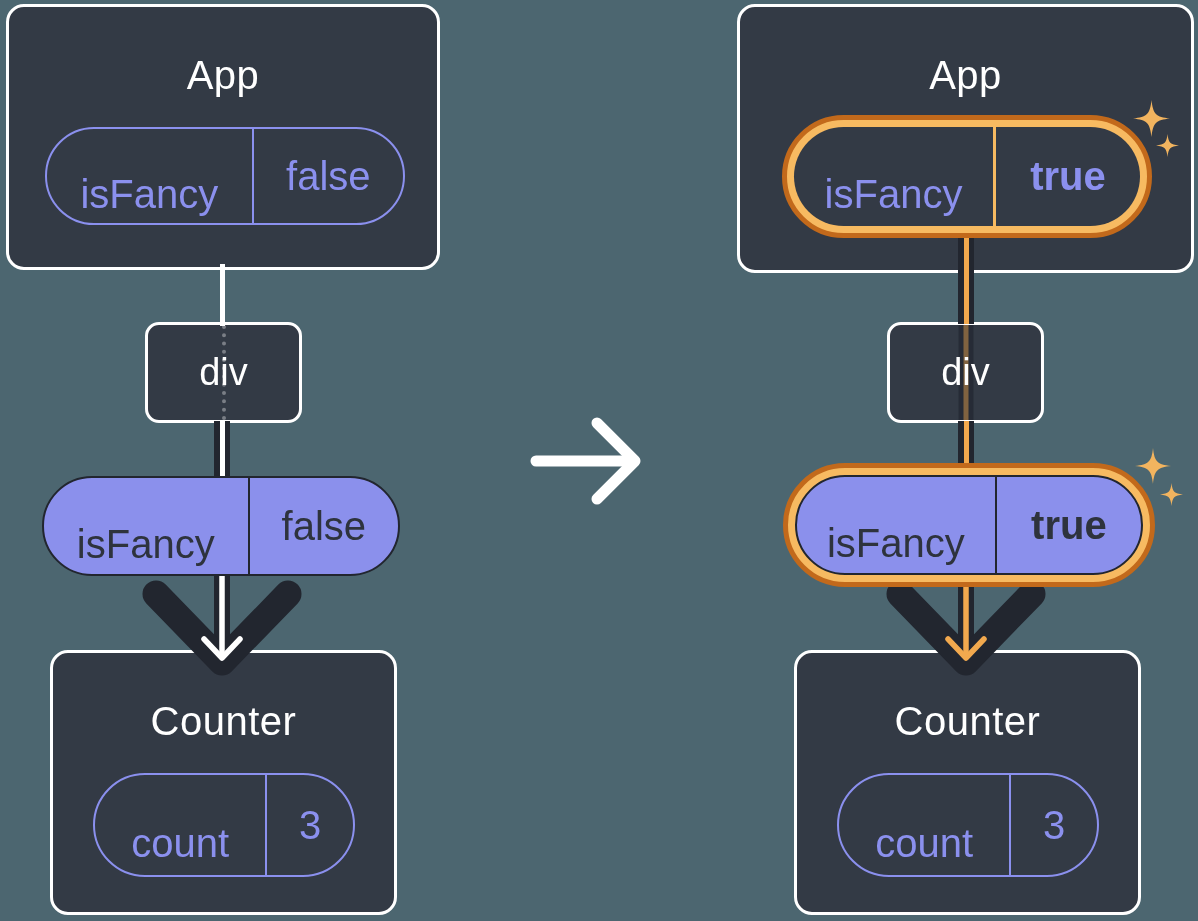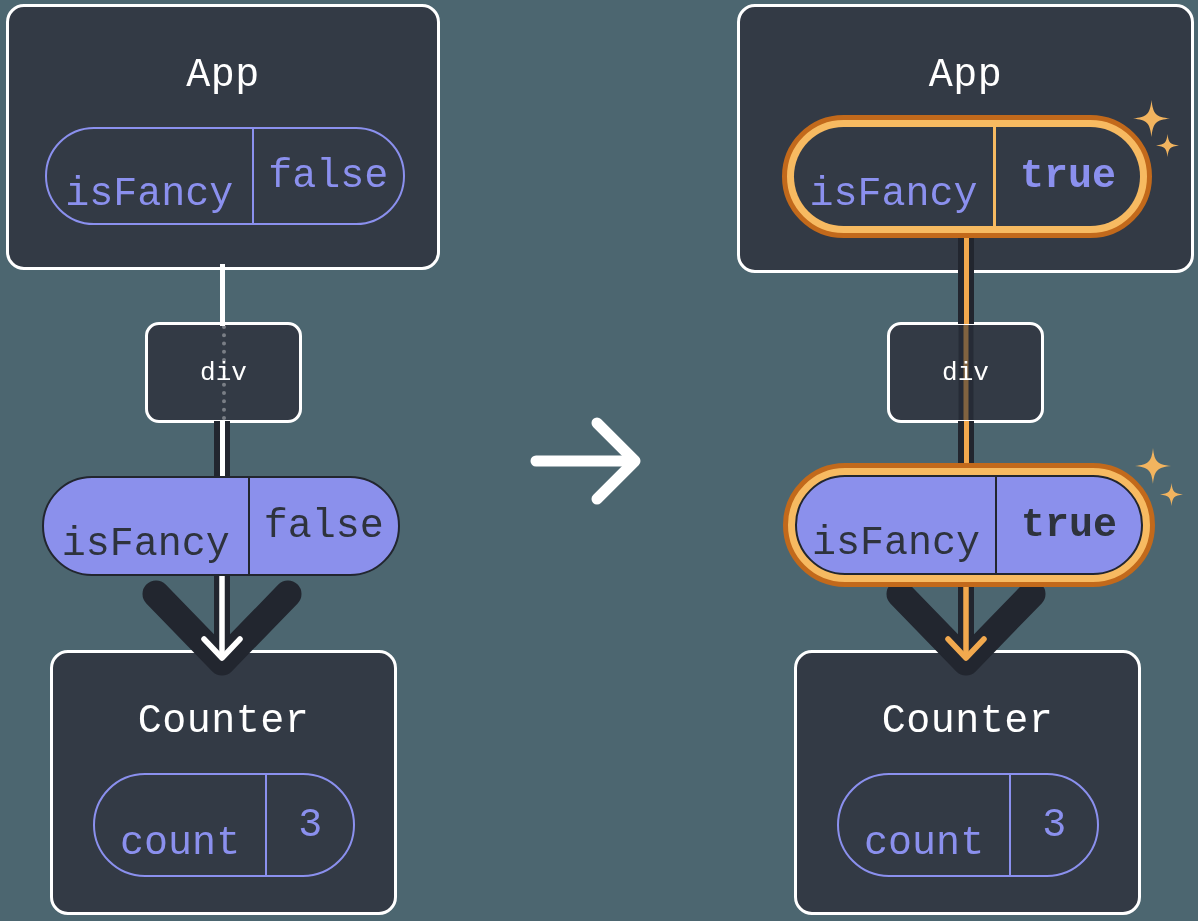--- a/index.html
+++ b/index.html
@@ -1,21 +1,21 @@
 <!DOCTYPE html>
 <html style="--background: #4C6670; --card-fill: #333A45; --card-border: #FFFFFF; --white: #FFFFFF; --purple: #8B90EE; --purple-fill: #8B90EC; --dark-ink: #22262F; --text-on-purple: #2E333D; --highlight-outer: #C2691B; --highlight-inner: #F7BA61; --highlight-line: #F2A94E; --sparkle: #F2B45F;"><head>
 <meta charset="utf-8">
 <style>
   html,body { margin:0; padding:0; }
   body { background: var(--background, #4C6670); }
   .stage {
     position: relative;
     width: 1198px; height: 921px;
     background: var(--background, #4C6670);
-    font-family: Liberation Mono, monospace;
+    font-family: Liberation Sans, sans-serif;
     overflow: hidden;
   }
   
   .card {
     position: absolute;
     background: var(--card-fill, #333A45);
     border: 3px solid var(--card-border, #FFFFFF);
     border-radius: 18px;
     box-sizing: border-box;
     z-index: 1;
@@ -31,21 +31,21 @@
   #app-card-before  { left: 6px;   top: 4px;   width: 434px; height: 266px; }
   #app-card-after   { left: 737px; top: 4px;   width: 457px; height: 269px; }
   #div-card-before  { left: 145px; top: 322px; width: 157px; height: 101px; border-radius: 14px;
                       display:flex; align-items:center; justify-content:center; }
   #div-card-after   { left: 887px; top: 322px; width: 157px; height: 101px; border-radius: 14px;
                       display:flex; align-items:center; justify-content:center; }
   #counter-card-before { left: 50px;  top: 650px; width: 347px; height: 265px; }
   #counter-card-after  { left: 794px; top: 650px; width: 347px; height: 265px; }
   .div-label {
     color: var(--white, #FFFFFF);
-    font-size: 26px; font-weight: 500;
+    font-size: 38px; font-weight: 500;
     position: relative; z-index: 1;
   }
   
   .thru { position: absolute; top: 0; bottom: 0; left: 50%; z-index: 0; }
   .thru-white { width: 0; border-left: 4px dotted rgba(255,255,255,0.35); transform: translateX(-2px); }
   .thru-dark  { width: 15px; transform: translateX(-7.5px); background: rgba(15,17,25,0.35); }
   .thru-dark::after {
     content:""; position:absolute; top:0; bottom:0; left:5px; width:5px;
     background: rgba(242,169,78,0.45);
   }

